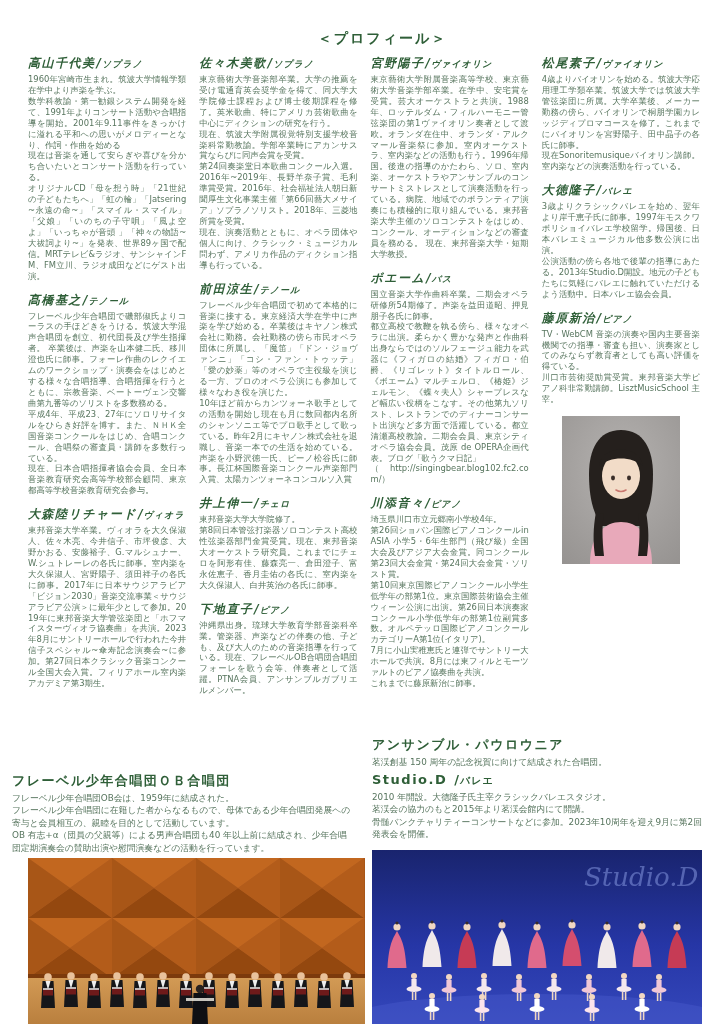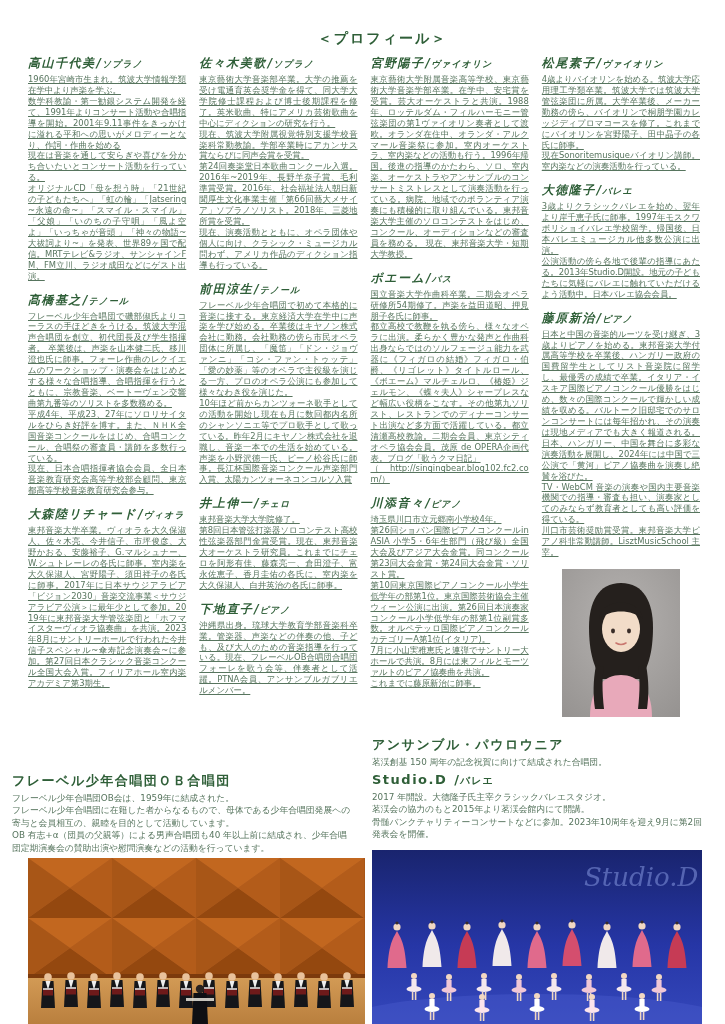--- a/index.html
+++ b/index.html
@@ -24,21 +24,21 @@
   .col{min-width:0;}
   .profile{margin:0 0 11px 0;}
   .p-head{
     margin:0 0 3px 0;font-size:12px;font-weight:bold;color:var(--green);
     letter-spacing:1.5px;line-height:1.25;font-style:italic;
   }
   .p-slash{margin:0 1px;letter-spacing:0;}
   .p-role{font-size:9px;letter-spacing:1px;}
   .p-bio{
     margin:0;font-size:8.4px;line-height:1.3;color:var(--body);
-    text-align:justify;word-break:break-all;text-decoration:underline;
+    text-align:justify;word-break:break-all;
   }
   .p-bio + .p-bio{margin-top:0;}
   .portrait{display:block;margin:8px auto 0 auto;}
   .bottom-section h2{
     margin:0 0 3px 0;font-size:13px;font-weight:bold;color:var(--green);
     letter-spacing:1.5px;line-height:1.2;
   }
   .bottom-section p{
     margin:0;font-size:8.8px;line-height:1.42;color:var(--body);
     word-break:break-all;
@@ -127,21 +127,20 @@
           <p class="p-bio">4歳よりバイオリンを始める。筑波大学応用理工学類卒業。筑波大学では筑波大学管弦楽団に所属。大学卒業後、メーカー勤務の傍ら、バイオリンで桐朋学園カレッジディプロマコースを修了。これまでにバイオリンを宮野陽子、田中晶子の各氏に師事。</p>
           <p class="p-bio">現在Sonoritemusiqueバイオリン講師。室内楽などの演奏活動を行っている。</p>
         </article>
         <article class="profile">
           <h3 class="p-head"><span>大徳隆子</span><span class="p-slash">/</span><span class="p-role">バレエ</span></h3>
           <p class="p-bio">3歳よりクラシックバレエを始め、翌年より岸千恵子氏に師事。1997年モスクワボリショイバレエ学校留学。帰国後、日本バレエミュージカル他多数公演に出演。</p>
           <p class="p-bio">公演活動の傍ら各地で後輩の指導にあたる。2013年Studio.D開設。地元の子どもたちに気軽にバレエに触れていただけるよう活動中。日本バレエ協会会員。</p>
         </article>
         <article class="profile">
           <h3 class="p-head"><span>藤原新治</span><span class="p-slash">/</span><span class="p-role">ピアノ</span></h3>
-          <p class="p-bio">日本と中国の音楽的ルーツを受け継ぎ、3歳よりピアノを始める。東邦音楽大学付属高等学校を卒業後、ハンガリー政府の国費留学生としてリスト音楽院に留学し、最優秀の成績で卒業。イタリア・イスキア国際ピアノコンクール優勝をはじめ、数々の国際コンクールで輝かしい成績を収める。バルトーク旧邸宅でのサロンコンサートには毎年招かれ、その演奏は現地メディアでも大きく報道される。日本、ハンガリー、中国を舞台に多彩な演奏活動を展開し、2024年には中国で三公演で「黄河」ピアノ協奏曲を演奏し絶賛を浴びた。</p>
           <p class="p-bio">TV・WebCM 音楽の演奏や国内主要音楽機関での指導・審査も担い、演奏家としてのみならず教育者としても高い評価を得ている。</p>
           <p class="p-bio">川口市芸術奨励賞受賞。東邦音楽大学ピアノ科非常勤講師。LisztMusicSchool 主宰。</p>
         </article>
         <svg class="portrait" width="118" height="148" viewBox="0 0 118 148" xmlns="http://www.w3.org/2000/svg">
     <defs>
       <radialGradient id="pgbg" cx="50%" cy="35%" r="80%">
         <stop offset="0%" stop-color="#b5b2b0"></stop>
         <stop offset="100%" stop-color="#969391"></stop>
       </radialGradient>
     </defs>
@@ -159,21 +158,21 @@
       </div>
   </div>
 
   <section class="bottom-section sec-ensemble">
     <h2>アンサンブル・パウロウニア</h2>
     <p>茗渓創基 150 周年の記念祝賀に向けて結成された合唱団。</p>
   </section>
 
   <section class="bottom-section sec-studio">
     <h2><span>Studio.D</span> <span class="p-slash">/</span><span class="role">バレエ</span></h2>
-    <p>2017 年開設。大徳隆子氏主宰クラシックバレエスタジオ。</p>
+    <p>2010 年開設。大徳隆子氏主宰クラシックバレエスタジオ。</p>
     <p>茗渓会の協力のもと2015年より茗渓会館内にて開講。</p>
     <p>骨髄バンクチャリティーコンサートなどに参加。2023年10周年を迎え9月に第2回発表会を開催。</p>
   </section>
 
   <section class="bottom-section sec-froebel">
     <h2>フレーベル少年合唱団ＯＢ合唱団</h2>
     <p>フレーベル少年合唱団OB会は、1959年に結成された。</p>
     <p>フレーベル少年合唱団に在籍した者からなるもので、母体である少年合唱団発展への寄与と会員相互の、親睦を目的として活動しています。</p>
     <p>OB 有志+α（団員の父親等）による男声合唱団も40 年以上前に結成され、少年合唱団定期演奏会の賛助出演や慰問演奏などの活動を行っています。</p>
   </section>

